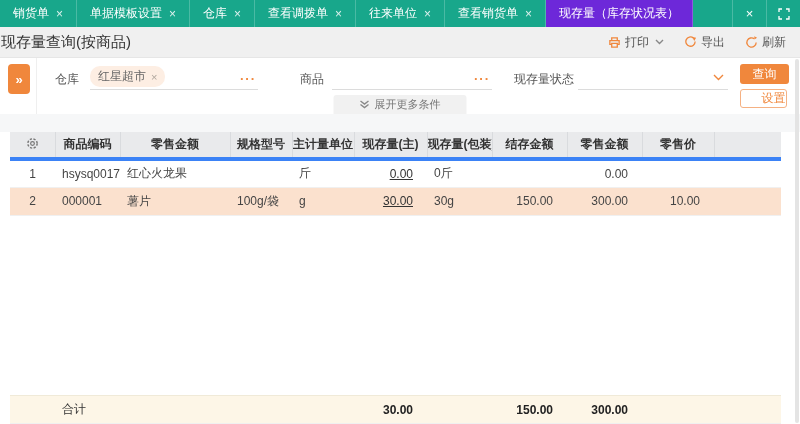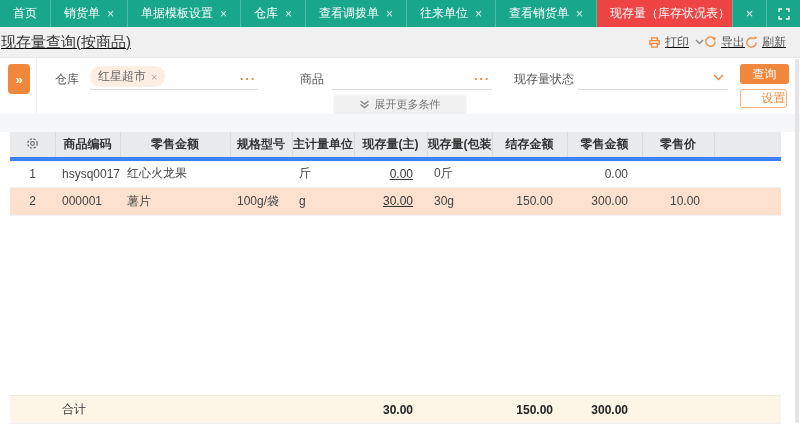--- a/index.html
+++ b/index.html
@@ -4,31 +4,31 @@
 <style>
   * { margin:0; padding:0; box-sizing:border-box; }
   html,body { width:800px; height:424px; overflow:hidden; background:#fff;
     font-family:"Liberation Sans","DejaVu Sans",sans-serif; }
 
   
   .tabbar { height:27px; background:#18a78b; display:flex; align-items:stretch; position:relative; }
   .tabs { display:flex; align-items:stretch; overflow:hidden; flex:1; }
   .tab { display:flex; align-items:center; padding:0 13px; color:#fff; font-size:12px;
     border-right:1px solid rgba(255,255,255,0.22); cursor:pointer; white-space:nowrap; }
-  .tab.active { background:#ef4444;text-align:center; }
+  .tab.active { background:#6d28d9;text-align:center; }
   .tab-close { margin-left:7px; font-size:12px; opacity:.85; }
   .tabbar-right { display:flex; align-items:stretch; }
   .tabbar-btn { width:34px; display:flex; align-items:center; justify-content:center;
     color:#fff; border-left:1px solid rgba(255,255,255,0.22); cursor:pointer; font-size:13px; }
 
   
   .titlebar { height:31px; background:#f0f0f0; display:flex; align-items:center;
-    padding:0 14px 0 1px; border-bottom:1px solid #e6e6e6;text-decoration:underline; }
+    padding:0 14px 0 1px; border-bottom:1px solid #e6e6e6; }
   .page-title { font-size:15px; color:#333; flex:1; }
-  .actions { display:flex; align-items:center; }
+  .actions { display:flex; align-items:center; gap:20px; }
   .action { display:flex; align-items:center; gap:4px; font-size:12px; color:#555; cursor:pointer; }
   .action svg { display:block; }
   .caret { margin-left:2px; }
 
   
   .filterpanel { height:56px; background:#fff; position:relative; }
   .handle { position:absolute; left:8px; top:6px; width:22px; height:30px; background:#f0873c;
     border-radius:4px; color:#fff; display:flex; align-items:center; justify-content:center;
     font-size:13px; font-weight:bold; cursor:pointer; }
   .panel-divider { position:absolute; left:36px; top:0; bottom:0; width:1px; background:#efefef; }
@@ -75,23 +75,20 @@
     border-radius:2px; }
 
   .oi { stroke:#f0873c; fill:none; stroke-width:1.4; }
   .gi { stroke:#888; fill:none; stroke-width:1.4; }
 </style>
 </head>
 <body>
 
 <div class="tabbar">
   <div class="tabs">
-      <div class="tab">
-        <span>首页</span>
-      </div>
       <div class="tab">
         <span>销货单</span>
         <span class="tab-close">×</span>
       </div>
       <div class="tab">
         <span>单据模板设置</span>
         <span class="tab-close">×</span>
       </div>
       <div class="tab">
         <span>仓库</span>

